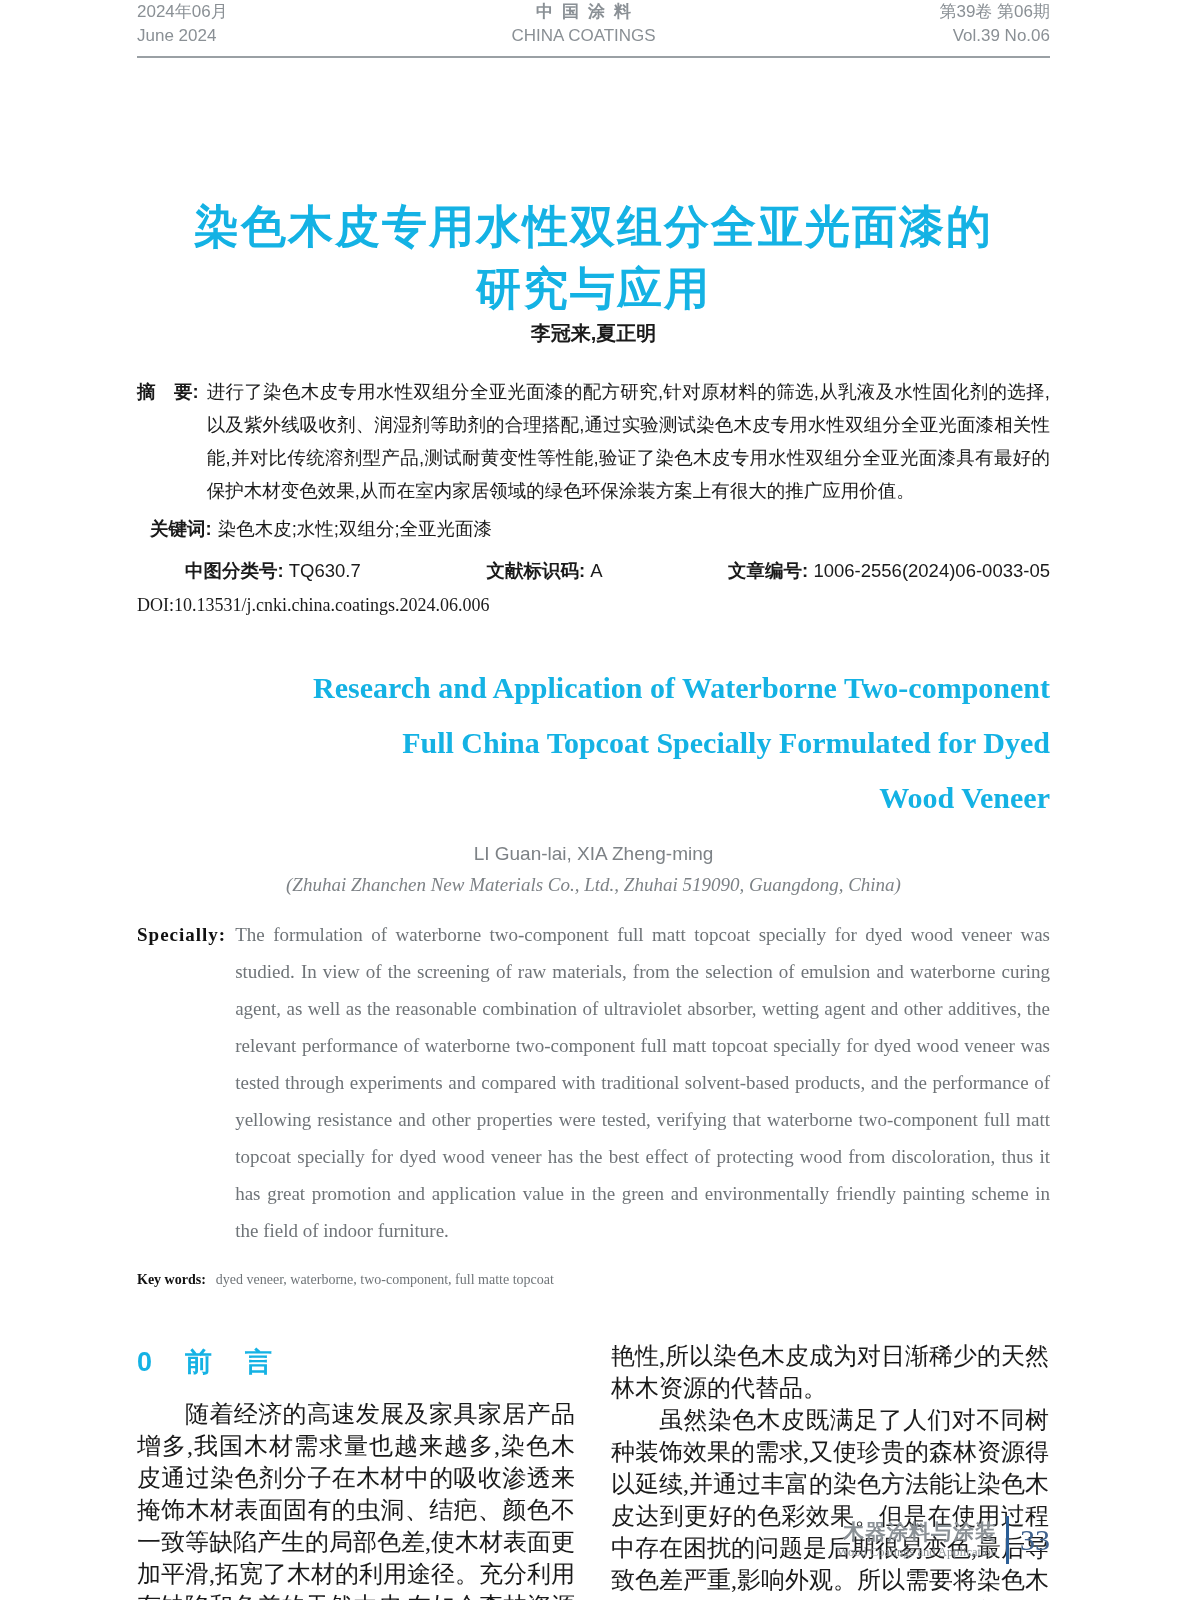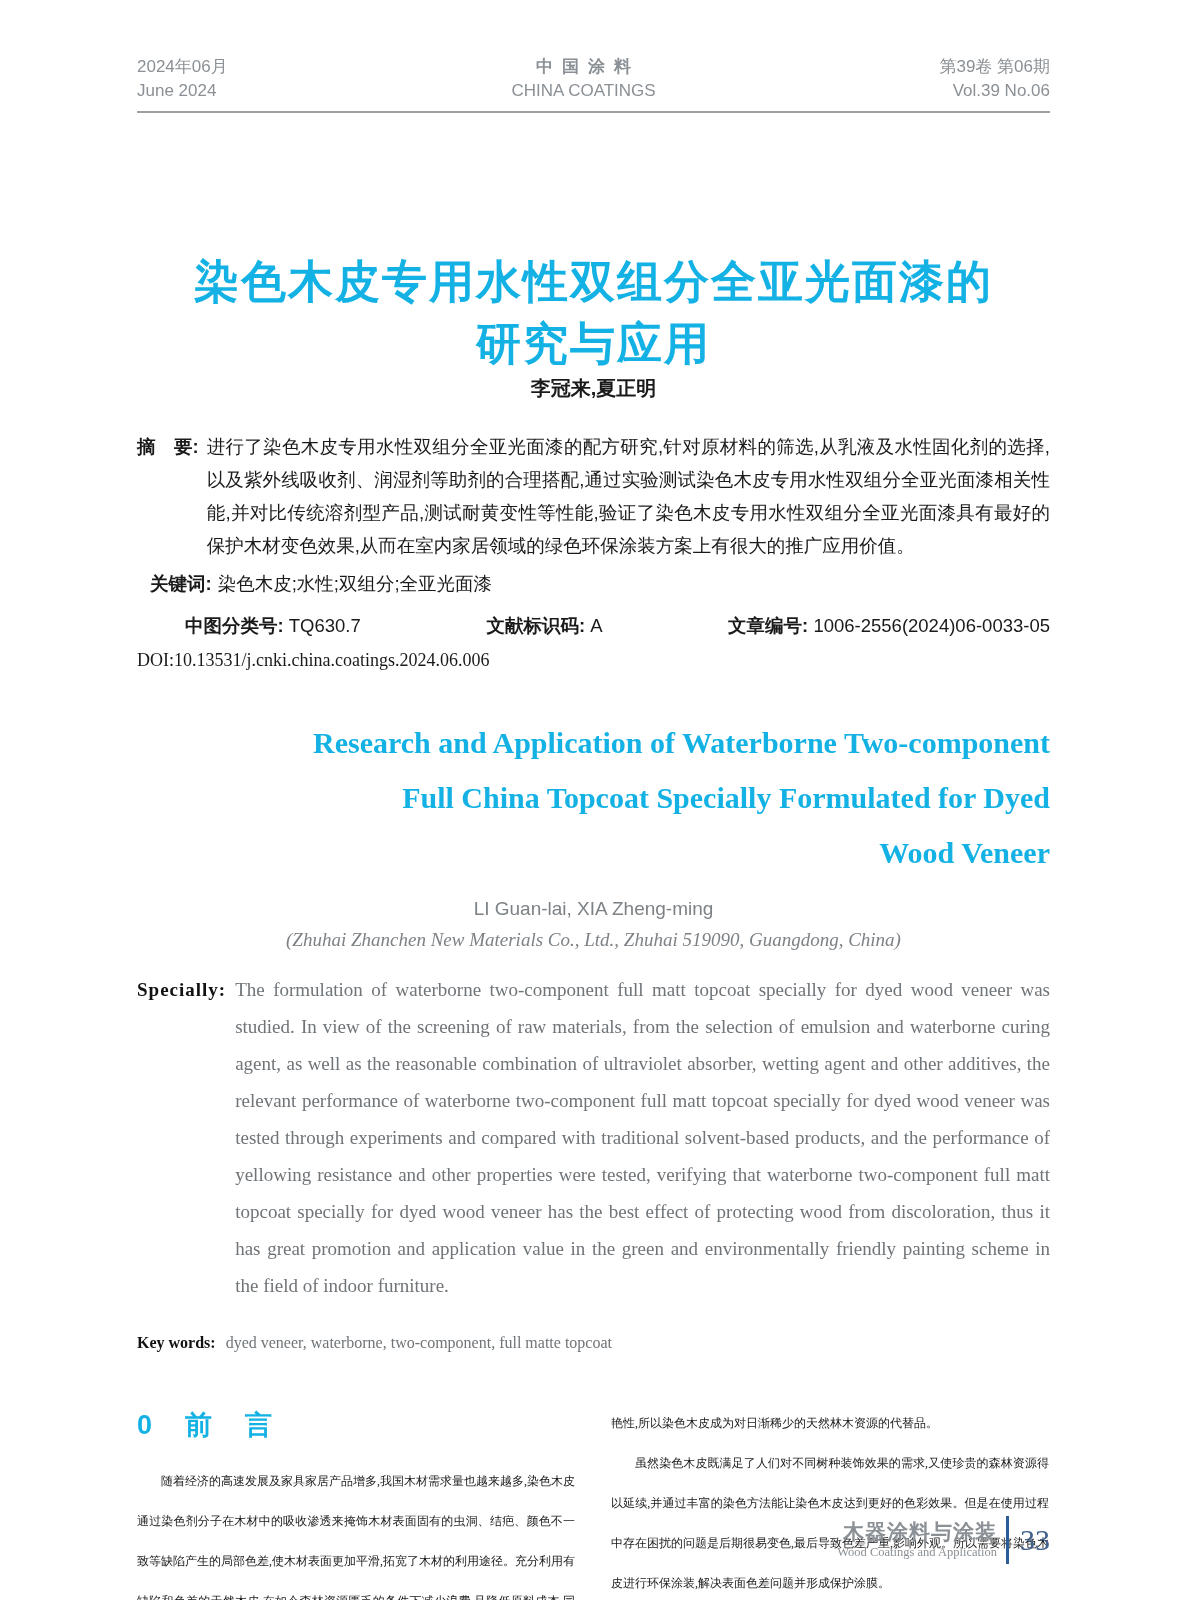--- a/index.html
+++ b/index.html
@@ -10,21 +10,21 @@
     --bar_navy:#2b5e96;
     --pageno_navy:#3f618c;
   }
   *{margin:0;padding:0;box-sizing:border-box;}
   html,body{background:#ffffff;}
   body{width:1187px;font-family:"Liberation Sans","DejaVu Sans",sans-serif;color:#1a1a1a;}
   .page{position:relative;width:1187px;height:1600px;padding:0 137px;overflow:hidden;background:#fff;}
 
   
   .pagehead{display:flex;justify-content:space-between;align-items:flex-end;
-    padding-top:55px;padding-bottom:8px;border-bottom:2px solid #9aa0a4;
+    padding-bottom:8px;border-bottom:2px solid #9aa0a4;
     color:var(--header_gray);font-size:17px;line-height:24px;}
   .ph-col.center{text-align:center;}
   .ph-col.right{text-align:right;}
   .jcn{letter-spacing:9px;text-indent:9px;font-weight:bold;}
 
   
   .title-cn{margin-top:138px;text-align:center;color:var(--accent);
     font-weight:bold;font-size:45px;line-height:62px;letter-spacing:2px;}
   .title-cn span{display:block;}
   .authors-cn{text-align:center;font-weight:bold;font-size:20px;}
@@ -45,29 +45,29 @@
     font-size:30px;line-height:55px;}
   .title-en span{display:block;}
   .authors-en{margin-top:18px;text-align:center;color:#7d8286;font-size:19px;}
   .affil-en{margin-top:9px;text-align:center;color:#7d8286;font-size:19px;
     font-family:"Liberation Serif","DejaVu Serif",serif;font-style:italic;}
 
   
   .abstract-en{display:flex;margin-top:20px;color:var(--en_gray);
     font-family:"Liberation Serif","DejaVu Serif",serif;font-size:19px;line-height:37px;text-align:justify;}
   .abs-en-label{flex:none;color:#111;font-weight:bold;letter-spacing:1px;margin-right:9px;white-space:nowrap;}
-  .keywords-en{margin-top:20px;font-family:"Liberation Serif","DejaVu Serif",serif;
-    font-size:16px;line-height:37px;color:var(--en_gray);}
+  .keywords-en{margin-top:12px;font-family:"Liberation Serif","DejaVu Serif",serif;
+    font-size:14px;line-height:37px;color:var(--en_gray);}
   .kw-en-label{color:#111;font-weight:bold;margin-right:10px;}
 
   
   .columns{display:flex;gap:36px;margin-top:42px;}
   .col{width:438px;}
   .section-head{color:var(--accent);font-weight:bold;font-size:27px;letter-spacing:3px;margin:4px 0 18px;}
-  .body-p{font-family:"Liberation Serif","DejaVu Serif",serif;font-size:12px;line-height:40px;text-align:justify;}
+  .body-p{font-family:"Liberation Serif","DejaVu Serif",serif;font-size:24px;line-height:32px;text-align:justify;}
   .indent{text-indent:2em;}
 
   
   .page-footer{position:absolute;right:137px;bottom:36px;display:flex;align-items:center;}
   .footer-texts{text-align:right;}
   .footer-cn{font-weight:bold;font-size:21px;color:var(--header_gray);letter-spacing:1px;line-height:24px;}
   .footer-en{font-family:"Liberation Serif","DejaVu Serif",serif;font-size:12.5px;color:var(--header_gray);line-height:16px;}
   .footer-bar{width:3px;height:48px;background:var(--bar_navy);margin:0 11px 0 9px;}
   .footer-pageno{font-family:"Liberation Serif","DejaVu Serif",serif;font-size:30px;color:var(--pageno_navy);}
 </style>

